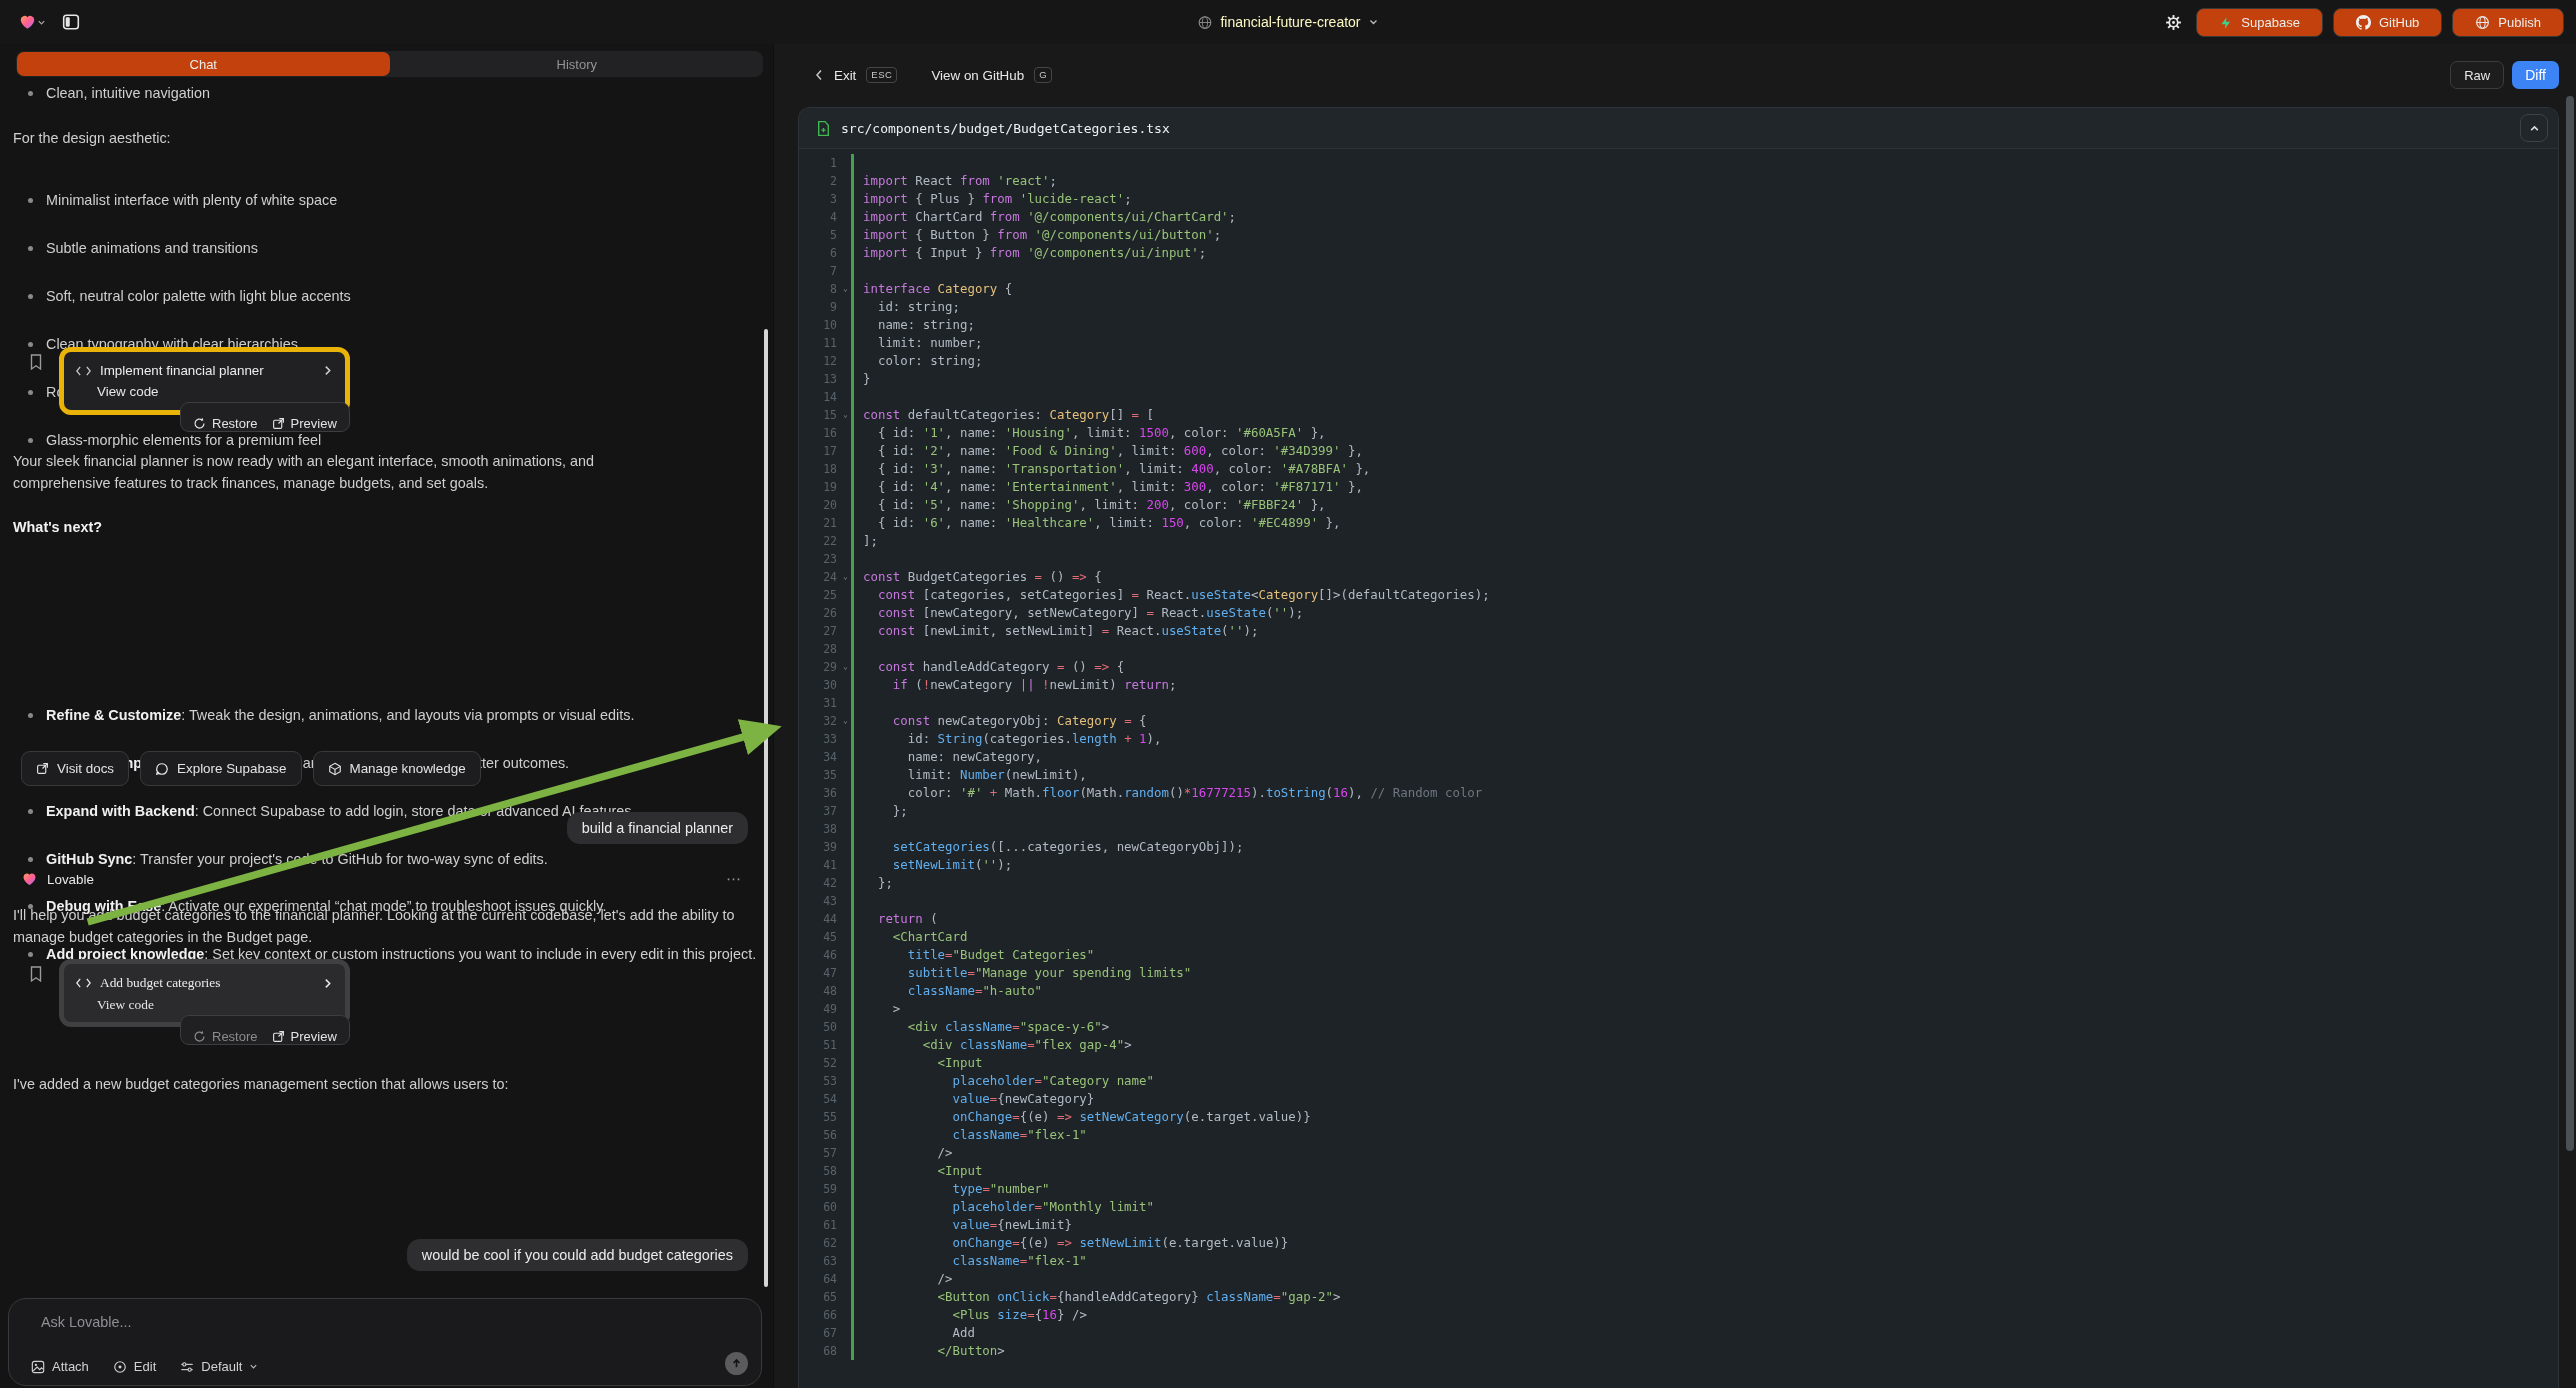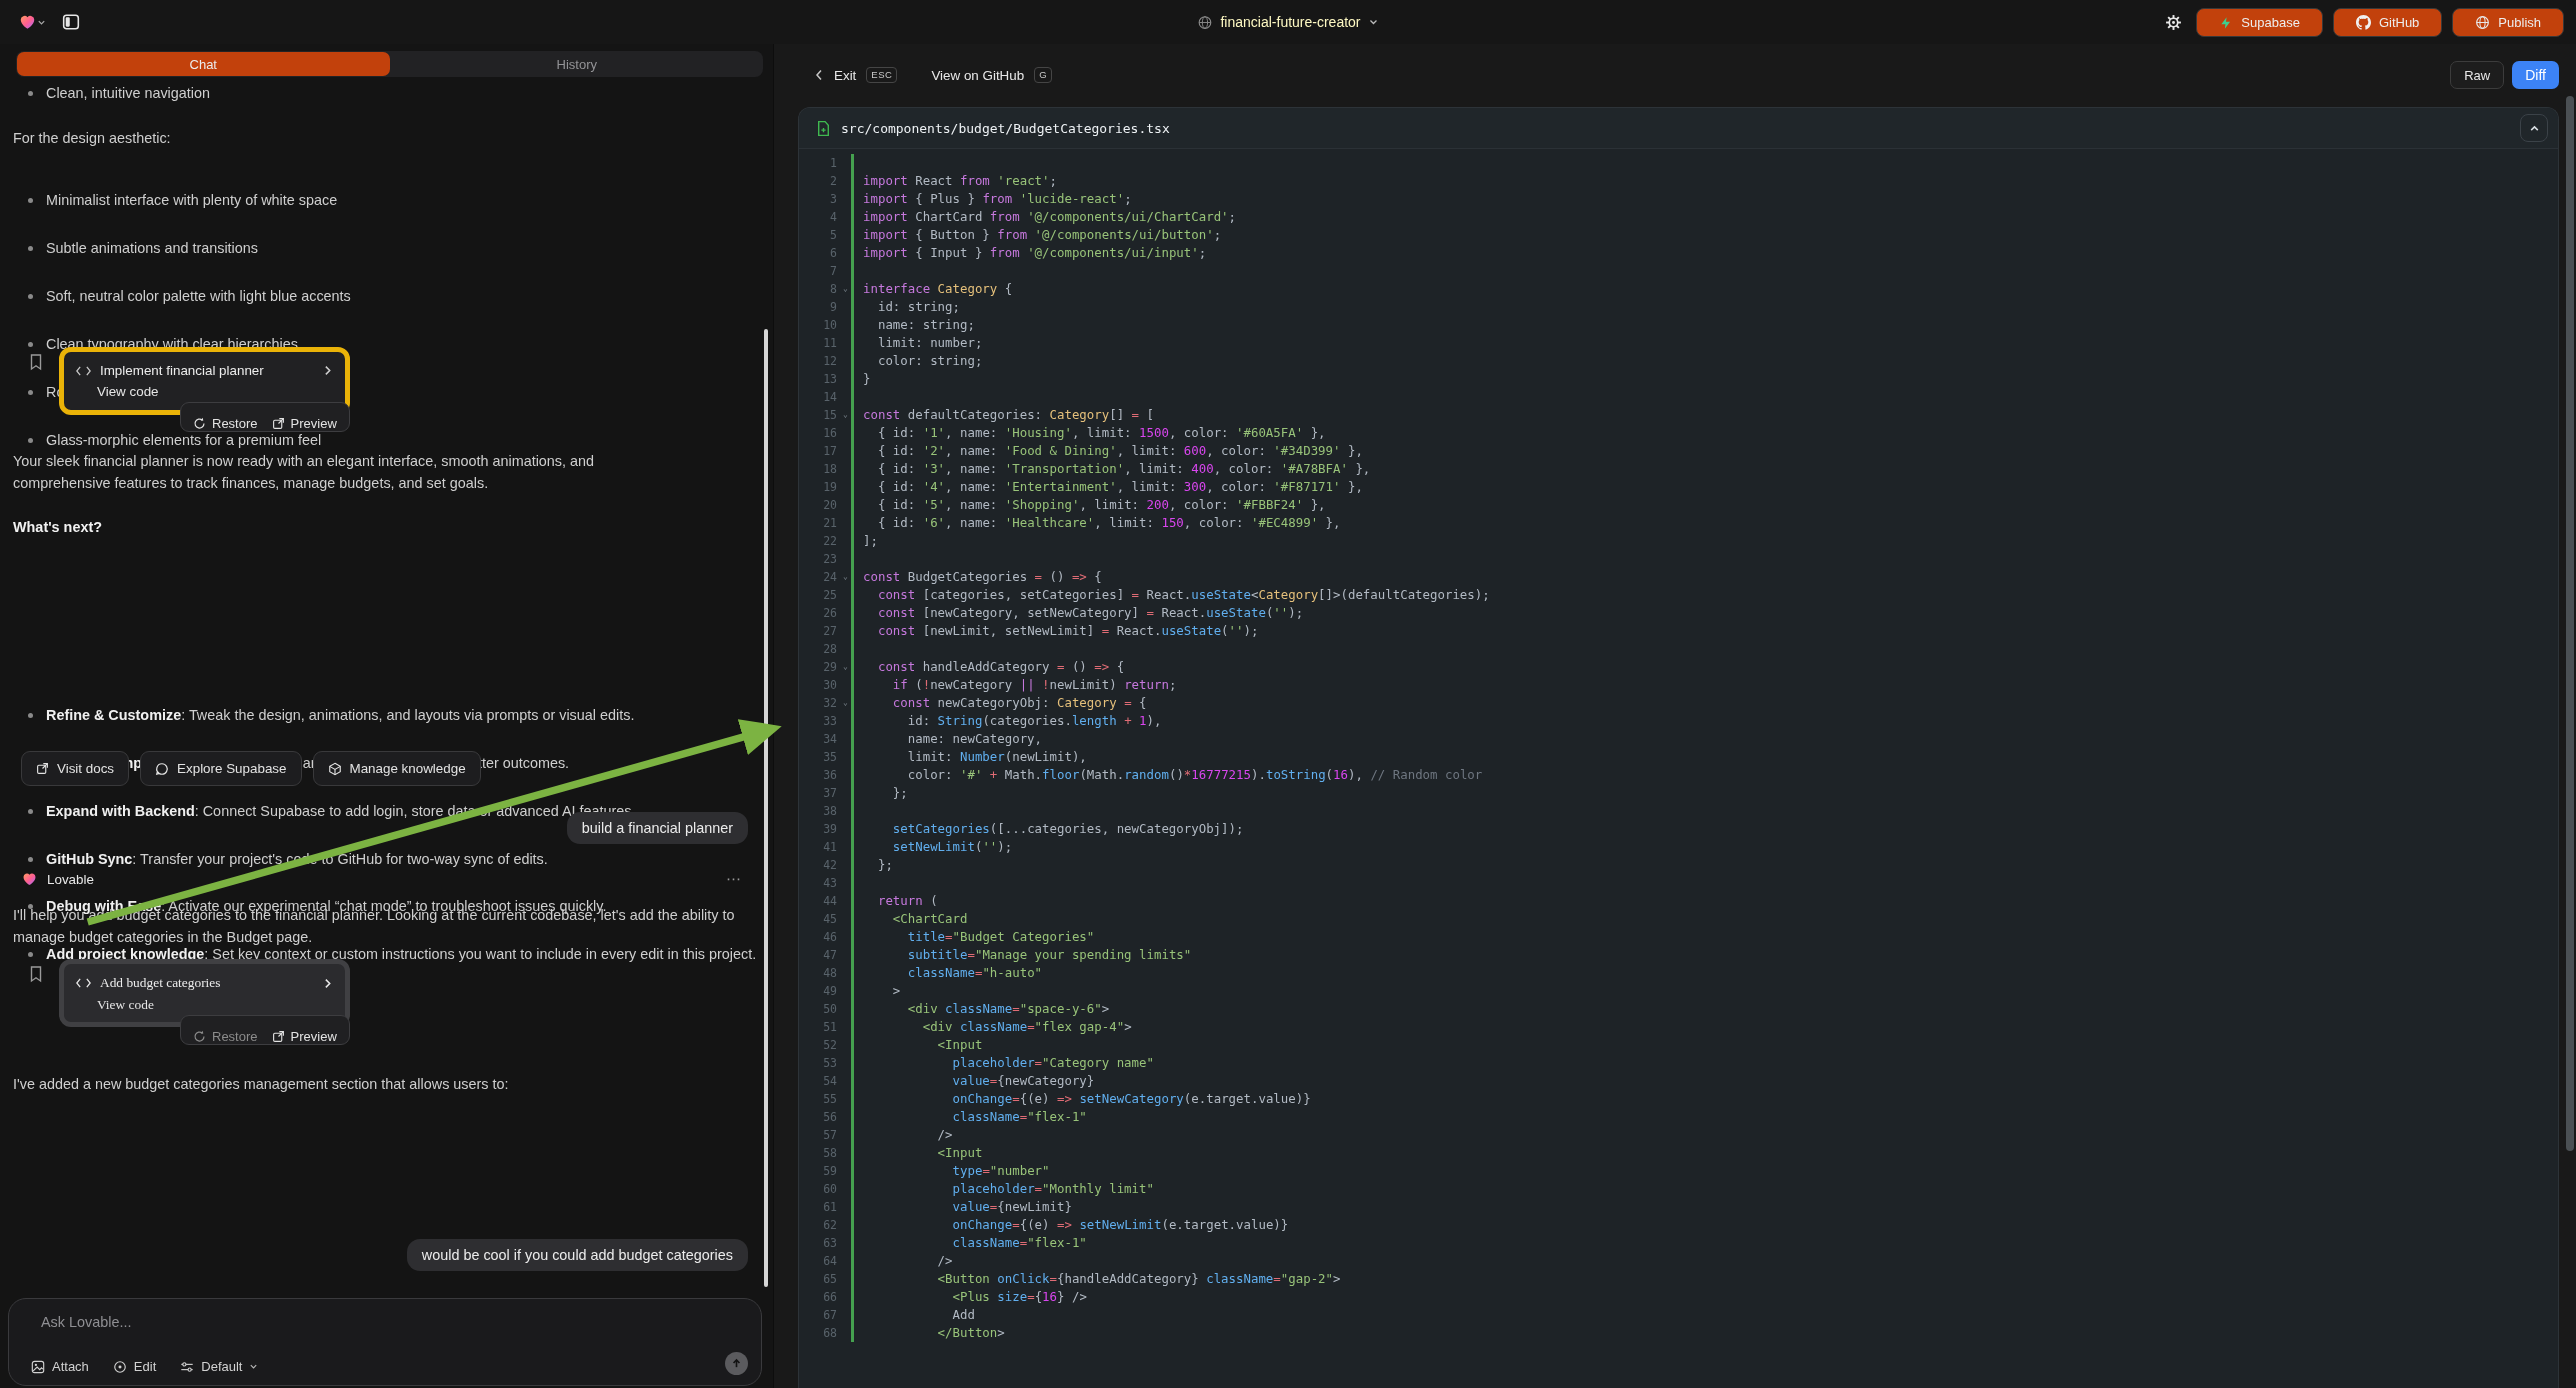--- a/index.html
+++ b/index.html
@@ -518,20 +518,25 @@
             <span class="ln">29</span>
             <span class="fold">⌄</span>
             <span class="codetext">  <span class="c-kw">const</span> handleAddCategory <span class="c-op">=</span> () <span class="c-op">=&gt;</span> {</span>
           </div>
           <div class="code-line">
             <span class="ln">30</span>
             <span class="fold"></span>
             <span class="codetext">    <span class="c-kw">if</span> (<span class="c-op">!</span>newCategory <span class="c-kw">||</span> <span class="c-op">!</span>newLimit) <span class="c-kw">return</span>;</span>
           </div>
           <div class="code-line">
+            <span class="ln">31</span>
+            <span class="fold"></span>
+            <span class="codetext"> </span>
+          </div>
+          <div class="code-line">
             <span class="ln">32</span>
             <span class="fold">⌄</span>
             <span class="codetext">    <span class="c-kw">const</span> newCategoryObj: <span class="c-type">Category</span> <span class="c-op">=</span> {</span>
           </div>
           <div class="code-line">
             <span class="ln">33</span>
             <span class="fold"></span>
             <span class="codetext">      id: <span class="c-fn">String</span>(categories.<span class="c-fn">length</span> <span class="c-op">+</span> <span class="c-num">1</span>),</span>
           </div>
           <div class="code-line">

